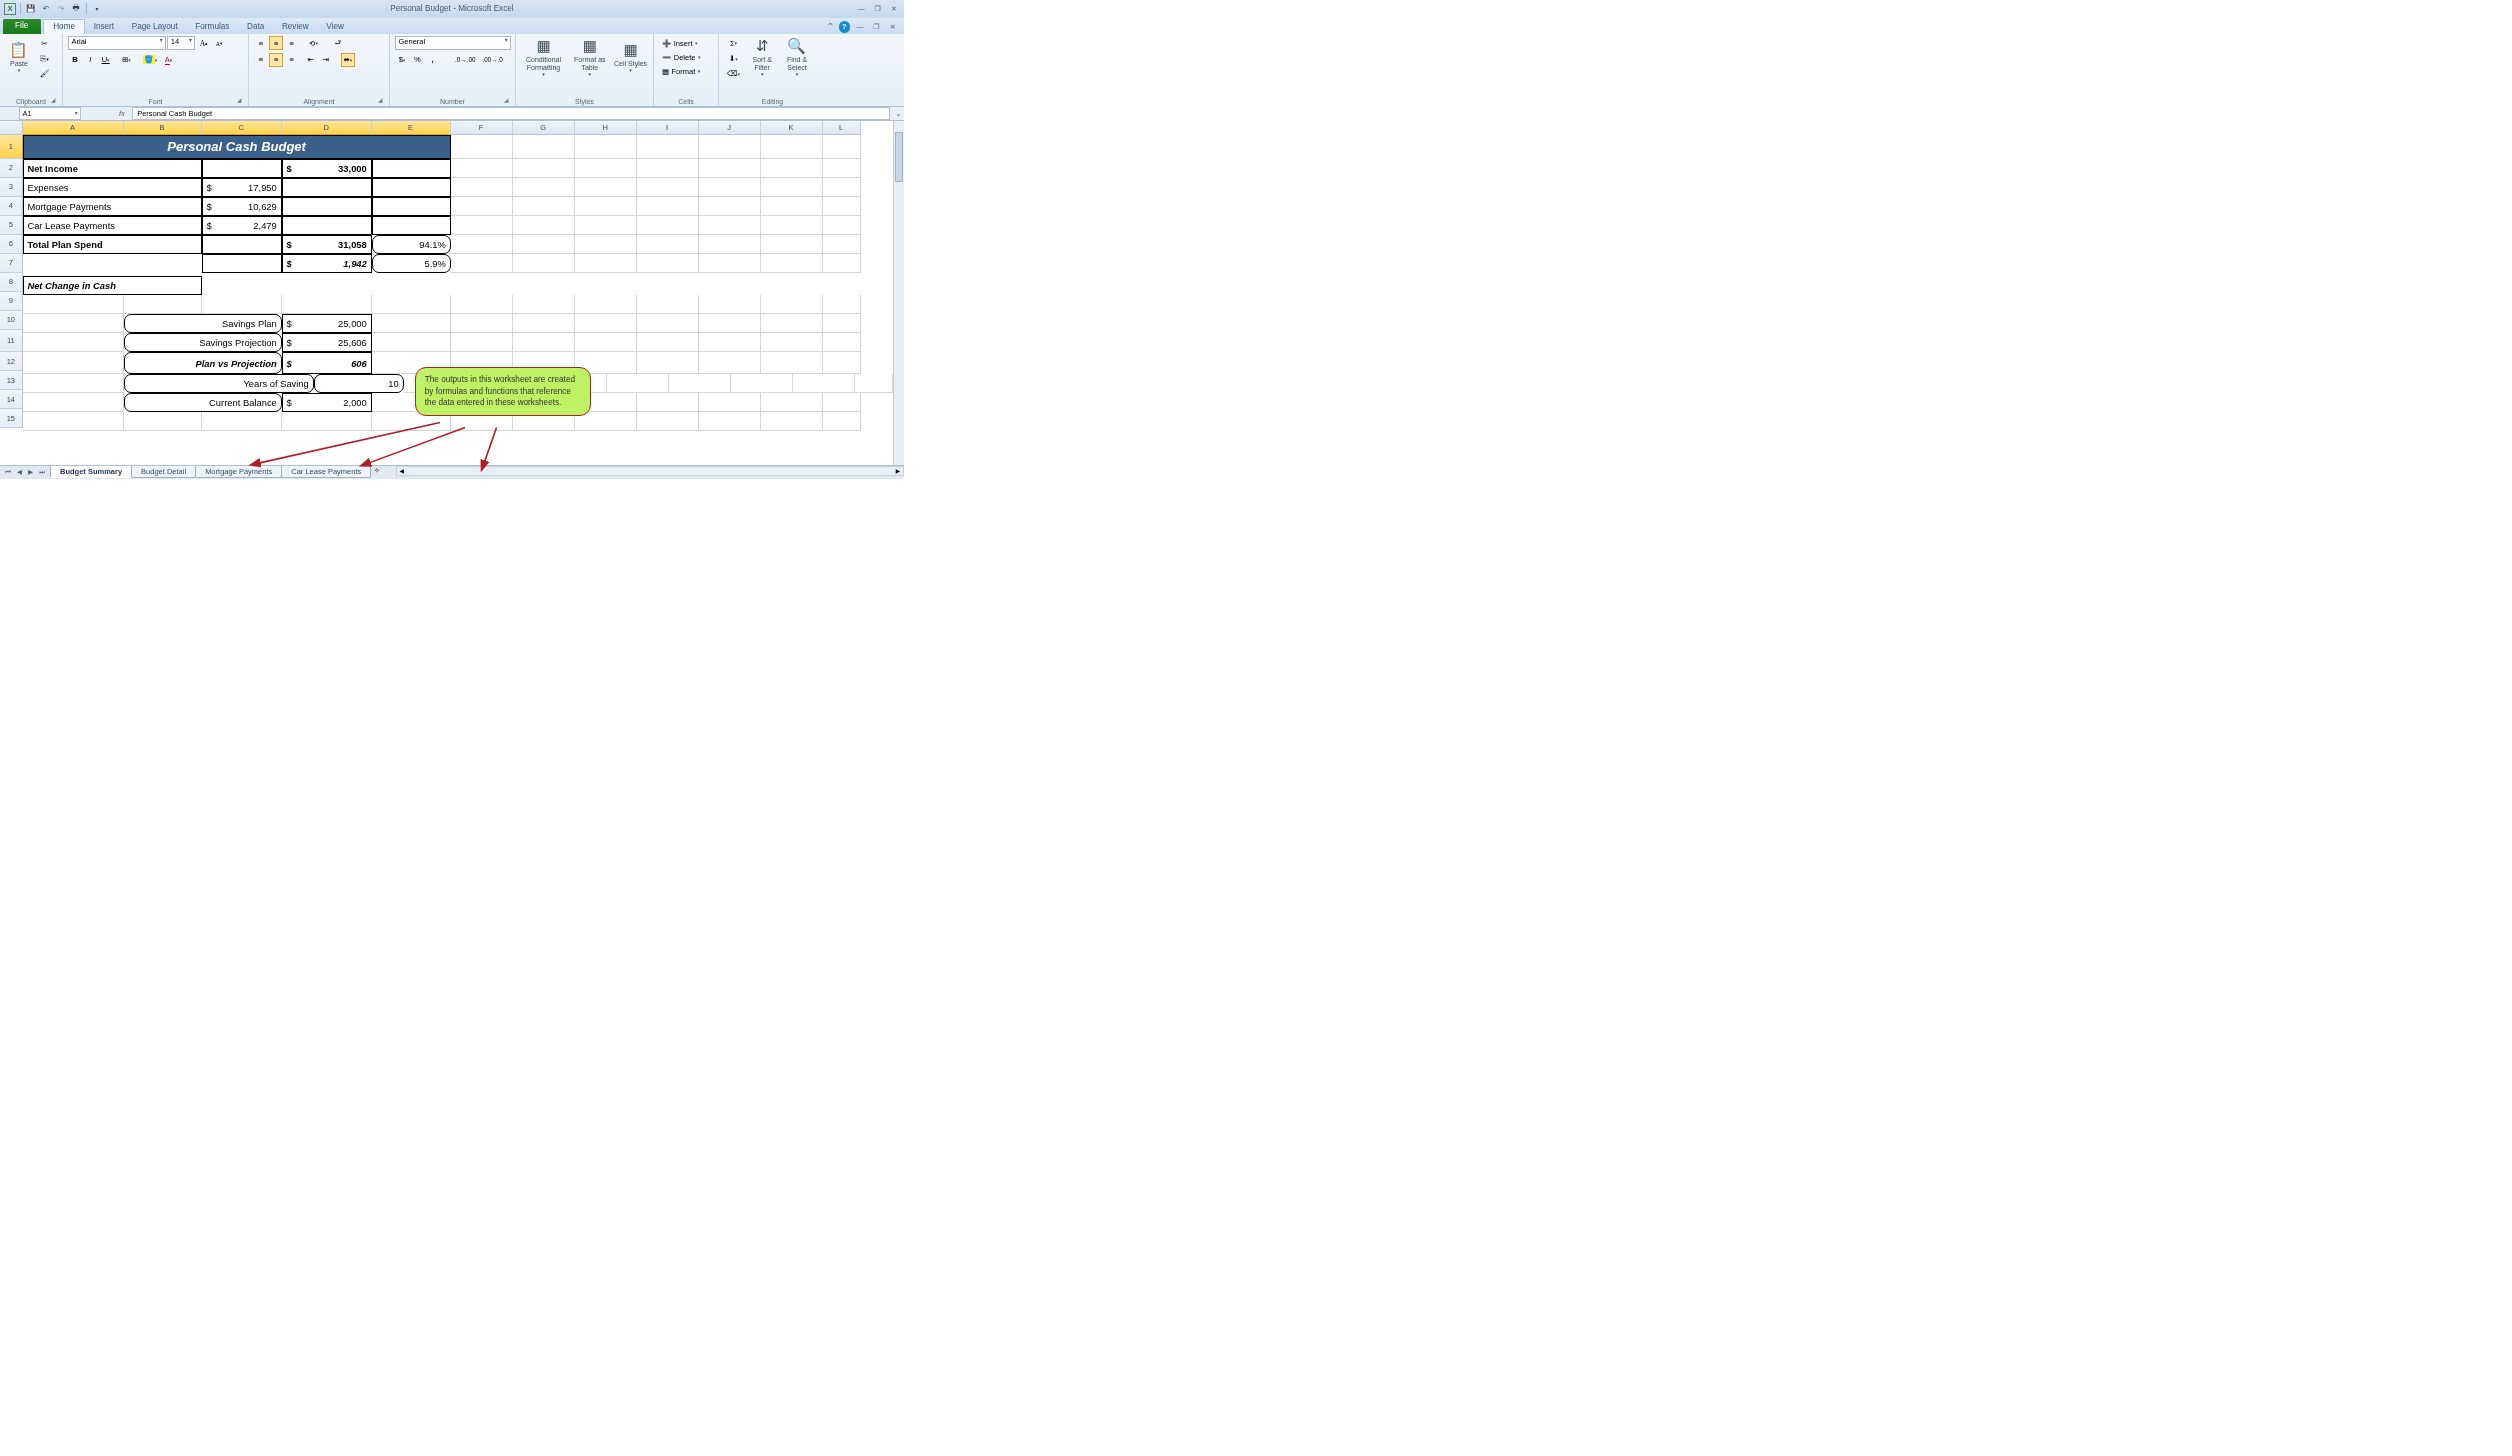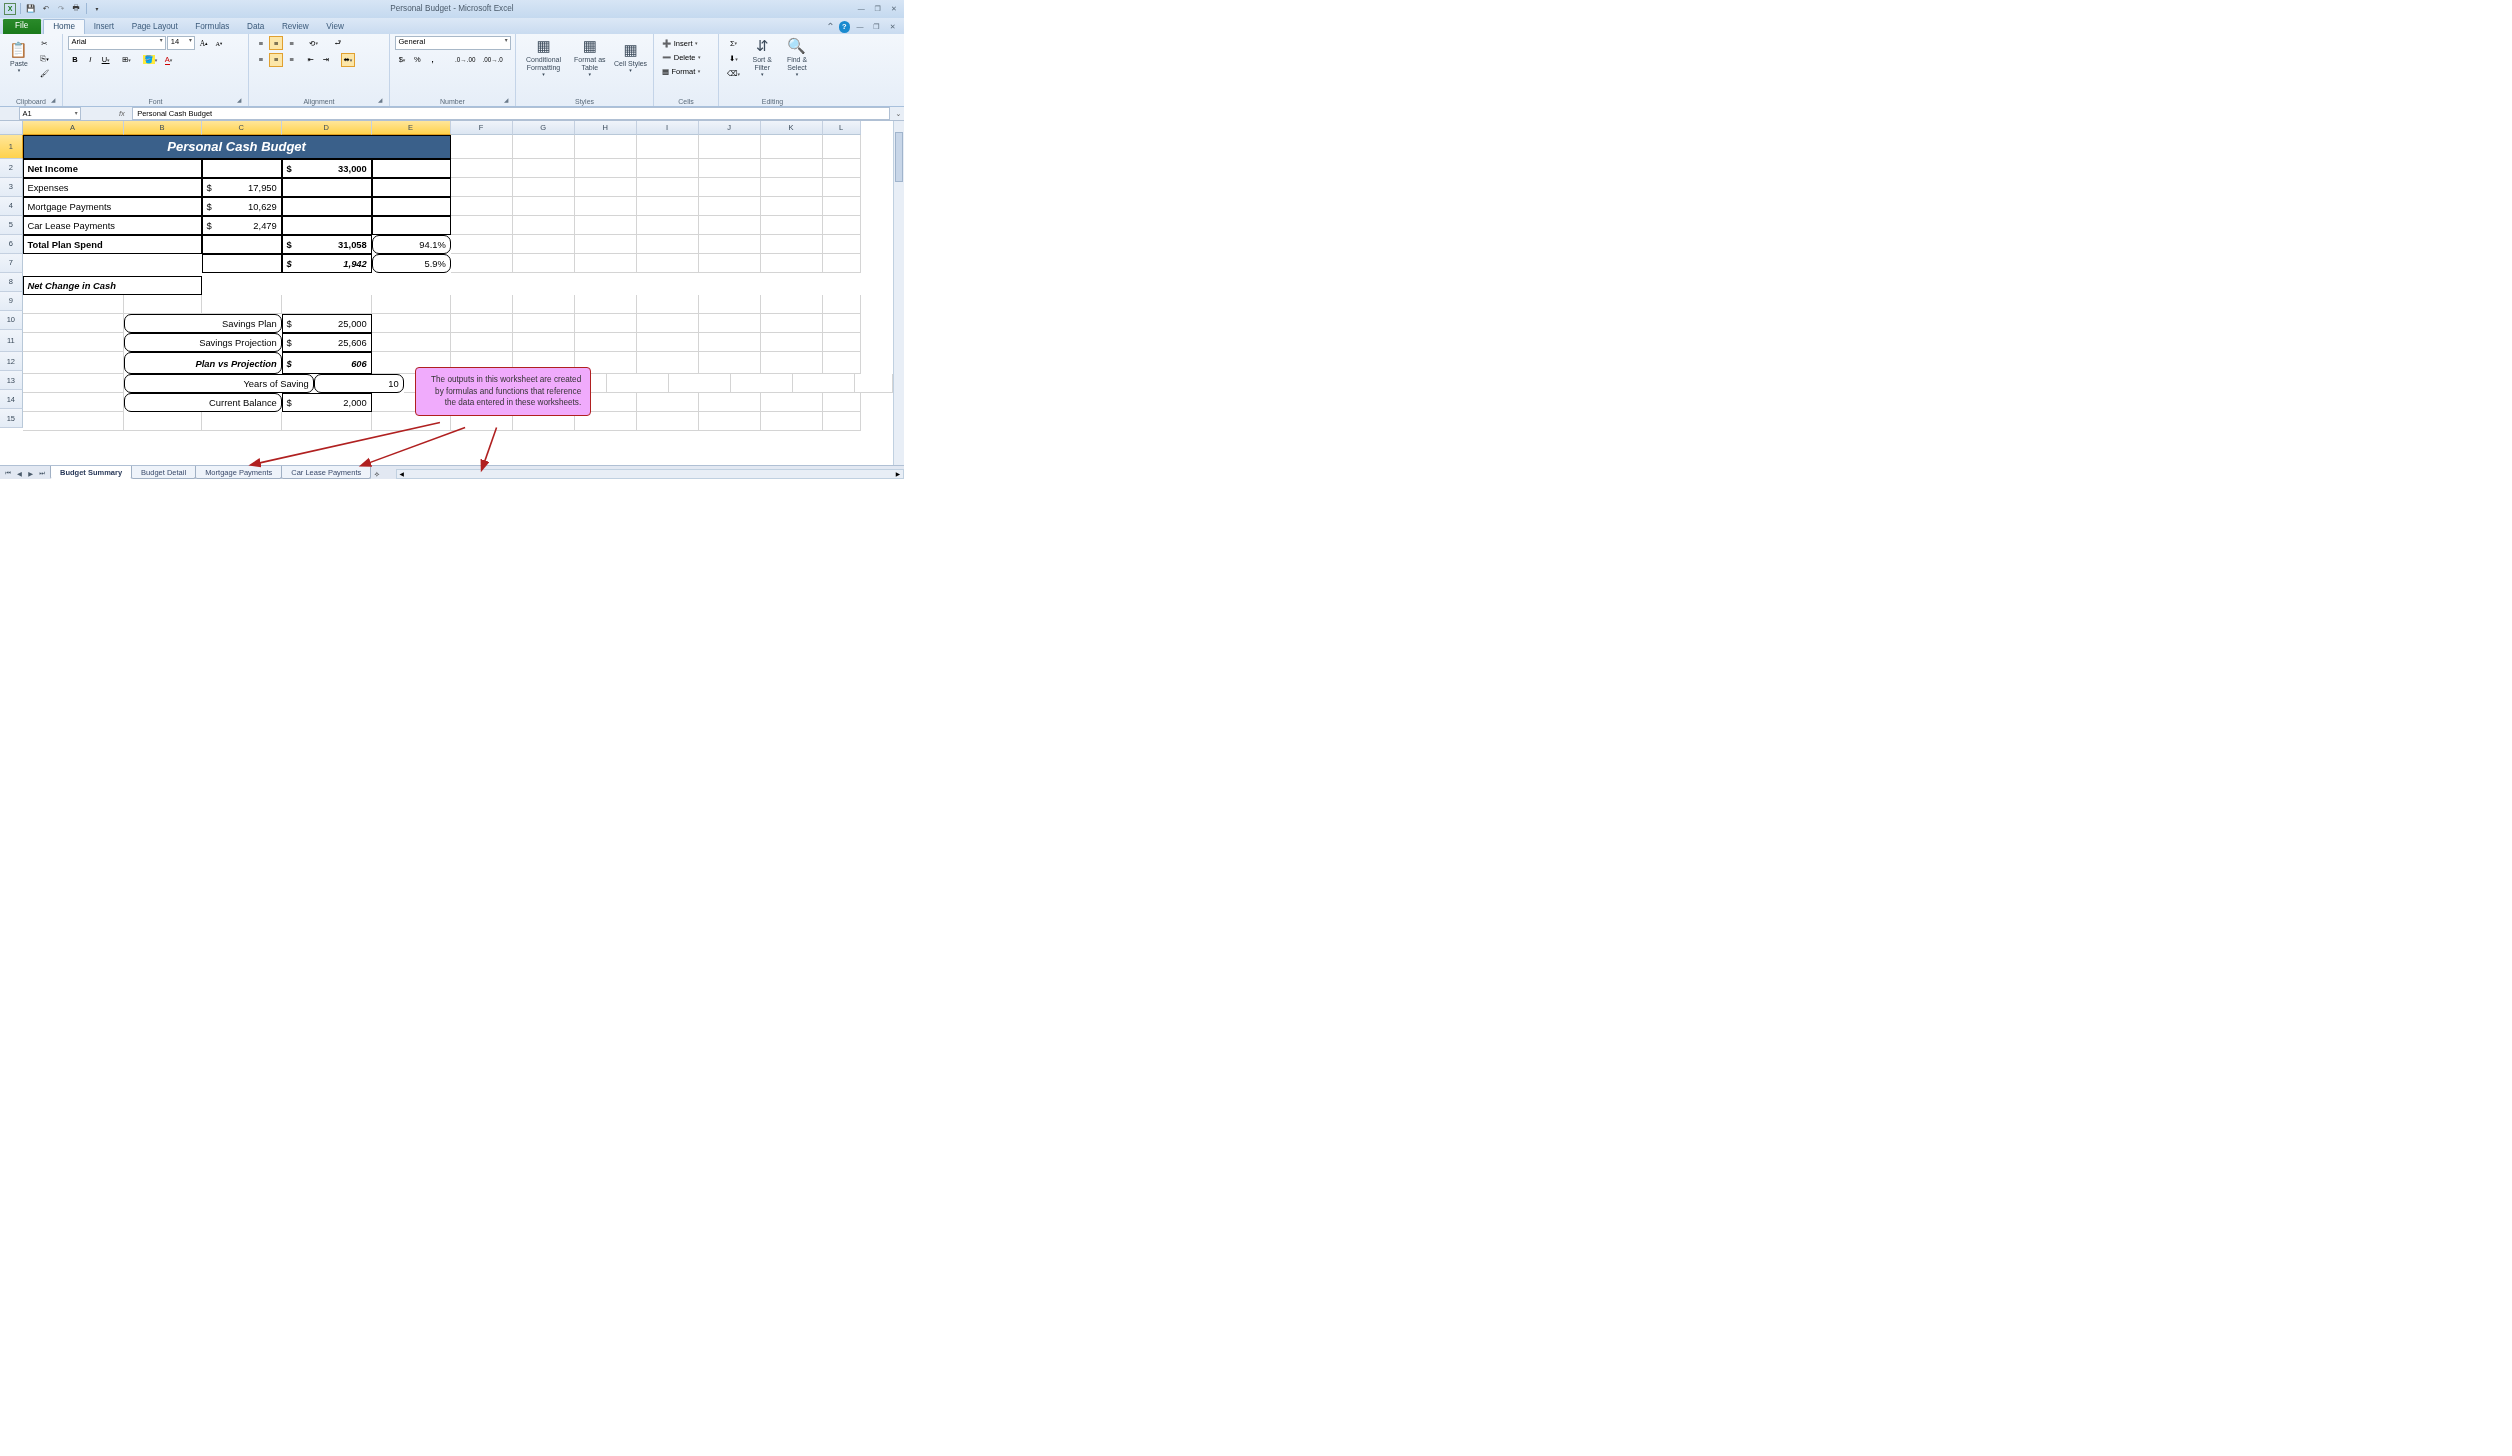--- a/index.html
+++ b/index.html
@@ -71,24 +71,24 @@
 .bold { font-weight: bold; }
 .italic { font-style: italic; }
 .right { justify-content: flex-end; border-radius: 7px; }
 .bord-all { border: 0.6px solid #000 !important; }
 .money { display: flex; justify-content: space-between; width: 100%; font-family: Arial; }
 
 .vscroll { width: 11.3px; background: #e8eef6; border-left: 0.6px solid #c0d0e0; position: absolute; right: 0; top: 0; bottom: 0; }
 .vscroll .thumb { background: #c8d6e8; border: 0.6px solid #a0b4cc; height: 50px; margin: 11.3px 1.3px; }
 
 
-.callout { position: absolute; left: 415px; top: 246px; width: 176px; background: #f0abfc; border: 1.3px solid #b02020; border-radius: 4px; padding: 6.3px 8.8px; font-size: 8.2px; text-align: right; color: #333; line-height: 1.4; z-index: 10; }
-
-
-.sheet-bar { height: 14px; background: #e2e8f2; border-top: 0.6px solid #b0c0d4; display: flex; align-items: flex-end; font-size: 7.5px; position: relative; }
+.callout { position: absolute; left: 415px; top: 246px; width: 176px; background: #bef264; border: 1.3px solid #b02020; border-radius: 11px; padding: 6.3px 8.8px; font-size: 8.2px; text-align: left; color: #333; line-height: 1.4; z-index: 10; }
+
+
+.sheet-bar { height: 14px; background: #e2e8f2; border-top: 0.6px solid #b0c0d4; display: flex; align-items: flex-start; font-size: 7.5px; position: relative; }
 .nav-btns { display: flex; padding: 0 2.5px; }
 .nav-btn { width: 11.3px; height: 11.3px; display: flex; align-items: center; justify-content: center; color: #4a5a6a; cursor: pointer; font-size: 6.3px; }
 .sheet-tab { padding: 1.3px 8.8px; border: 0.6px solid #a0b0c4; border-top: none; background: #eef3fa; cursor: pointer; color: #3a4a6a; border-radius: 0 0 2.5px 2.5px; margin-right: -0.6px; }
 .sheet-tab.active { background: #fff; font-weight: bold; color: #2a3a5a; border-bottom: 0.6px solid #fff; }
 .hscroll { flex: 1; background: #e8eef6; margin-left: 12.6px; height: 10px; border: 0.6px solid #c0d0e0; position: relative; }
 .hscroll .lbtn, .hscroll .rbtn2 { width: 10px; height: 8.8px; position: absolute; top: 0; display: flex; align-items: center; justify-content: center; font-size: 5.7px; }
 .hscroll .lbtn { left: 0; } .hscroll .rbtn2 { right: 0; }
 
 svg.arrow { position: absolute; pointer-events: none; z-index: 5; }
 </style>

